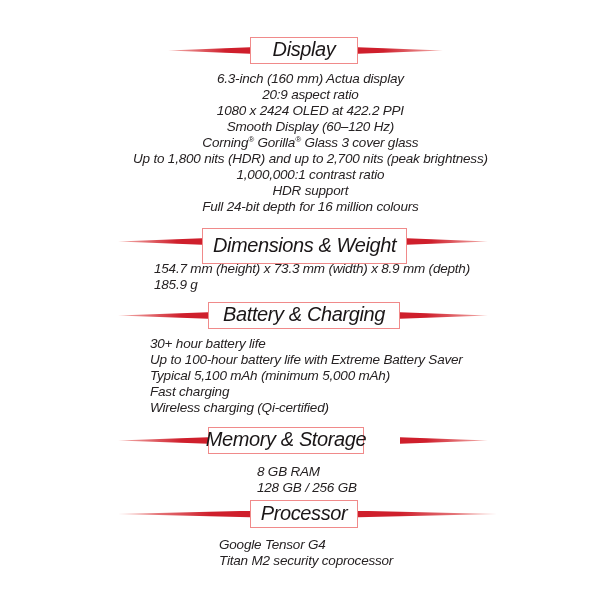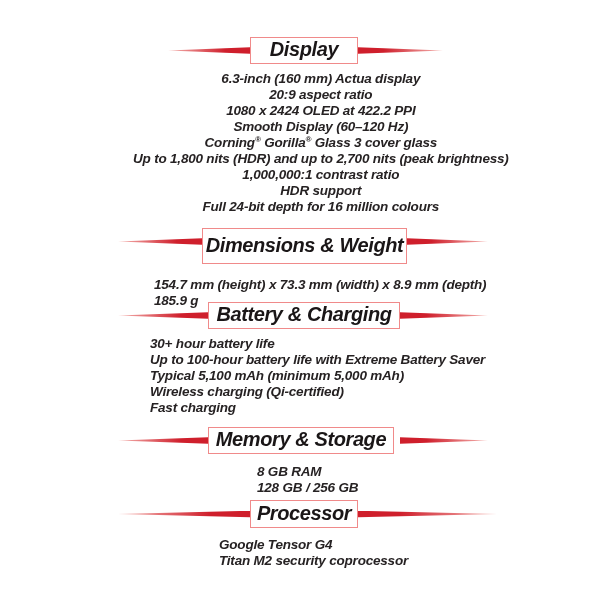--- a/index.html
+++ b/index.html
@@ -1,19 +1,19 @@
 <!DOCTYPE html>
 <html><head>
 <meta charset="utf-8">
 <style>
   html,body { margin:0; padding:0; background:#ffffff; }
   .page {
     position:relative; width:600px; height:600px; background:#ffffff;
     font-family:"Liberation Sans", sans-serif;
-    font-style:italic; font-weight:bold; overflow:hidden;
+    font-style:italic; font-weight:normal; overflow:hidden;
   }
   .spec-section { position:absolute; inset:0; }
   .header-box {
     position:absolute; z-index:2; background:#ffffff;
     border:1.5px solid var(--box-border,#f08a8a);
     display:flex; align-items:center; justify-content:center;
     box-sizing:border-box;
   }
   .header-label {
     font-size:20px; letter-spacing:-0.4px; color:var(--heading-text,#1a1617);
@@ -58,44 +58,44 @@
         <li>Full 24-bit depth for 16 million colours</li>
       </ul>
   </section>
 
   <section class="spec-section">
     <div class="ribbon ribbon-left" style="left: 118px; width: 84px; top: 238px;"></div>
     <div class="header-box" style="left: 202px; top: 228px; width: 205px; height: 36px;">
       <span class="header-label">Dimensions &amp; Weight</span>
     </div>
     <div class="ribbon ribbon-right" style="left: 407px; width: 81px; top: 238px;"></div>
-    <ul class="spec-items" style="left: 154px; top: 261px; margin-top: 16px;">
+    <ul class="spec-items" style="left: 154px; top: 261px;">
         <li>154.7 mm (height) x 73.3 mm (width) x 8.9 mm (depth)</li>
         <li>185.9 g</li>
       </ul>
   </section>
 
   <section class="spec-section">
     <div class="ribbon ribbon-left" style="left: 118px; width: 90px; top: 312px;"></div>
     <div class="header-box" style="left: 208px; top: 302px; width: 192px; height: 27px;">
       <span class="header-label">Battery &amp; Charging</span>
     </div>
     <div class="ribbon ribbon-right" style="left: 400px; width: 88px; top: 312px;"></div>
     <ul class="spec-items" style="left: 150px; top: 336px;">
         <li>30+ hour battery life</li>
         <li>Up to 100-hour battery life with Extreme Battery Saver</li>
         <li>Typical 5,100 mAh (minimum 5,000 mAh)</li>
+        <li>Fast charging</li>
         <li>Wireless charging (Qi-certified)</li>
-        <li>Fast charging</li>
       </ul>
   </section>
 
   <section class="spec-section">
     <div class="ribbon ribbon-left" style="left: 118px; width: 90px; top: 437px;"></div>
-    <div class="header-box" style="left: 208px; top: 427px; width: 186px; height: 27px;">
+    <div class="header-box" style="left: 208px; top: 427px; width: 156px; height: 27px;">
       <span class="header-label">Memory &amp; Storage</span>
     </div>
     <div class="ribbon ribbon-right" style="left: 400px; width: 88px; top: 437px;"></div>
     <ul class="spec-items" style="left: 257px; top: 464px;">
         <li>8 GB RAM</li>
         <li>128 GB / 256 GB</li>
       </ul>
   </section>
 
   <section class="spec-section">

